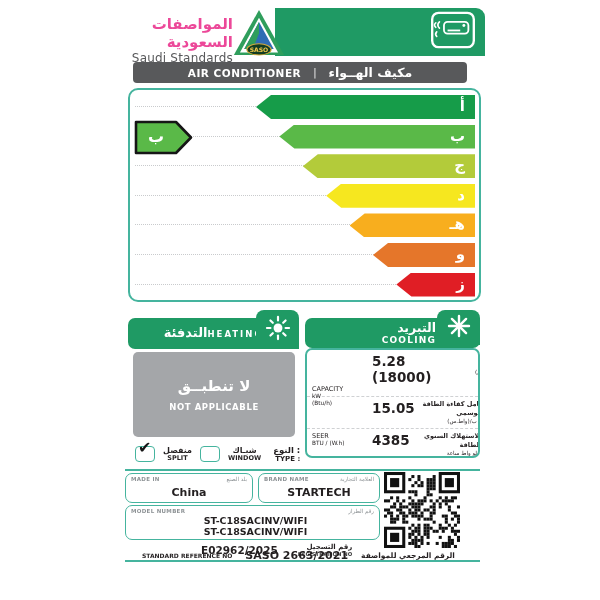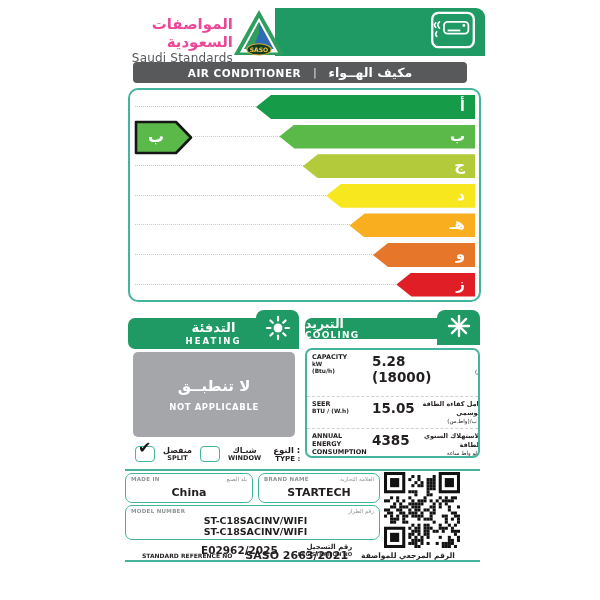--- a/index.html
+++ b/index.html
@@ -39,45 +39,45 @@
   .g-arrow{position:absolute;top:0;bottom:0;right:4px;
     clip-path:polygon(0 50%,15px 0,100% 0,100% 100%,15px 100%);}
   .g-letter{position:absolute;right:10px;top:50%;transform:translateY(-54%);
     color:#fff;font-size:15px;font-weight:bold;}
   .pointer{position:absolute;left:4px;top:30px;width:60px;height:35px;}
   .pointer-letter{position:absolute;left:0;top:46%;width:44px;text-align:center;
     transform:translateY(-50%);color:#fff;font-size:16px;font-weight:bold;}
 
   
   .heat-hdr{position:absolute;left:13px;top:310px;width:171px;height:31px;background:var(--green);
-    border-radius:7px;color:#fff;display:flex;flex-direction:column;align-items:center;
+    border-radius:7px;color:#fff;display:flex;align-items:center;
     justify-content:center;z-index:1;}
   .heat-hdr .ar{font-size:13px;font-weight:bold;line-height:1.1;}
   .heat-hdr .en{font-size:8.5px;font-weight:bold;letter-spacing:2px;}
   .heat-tab{position:absolute;left:141px;top:302px;width:43px;height:39px;background:var(--green);
     border-radius:8px 8px 0 0;display:flex;align-items:center;justify-content:center;z-index:2;}
   .heat-body{position:absolute;left:18px;top:344px;width:162px;height:85px;background:var(--gray);
     border-radius:5px;display:flex;flex-direction:column;align-items:center;justify-content:center;
     gap:7px;color:#fff;}
   .heat-body .ar{font-size:15px;font-weight:bold;letter-spacing:1px;}
   .heat-body .en{font-size:8.5px;font-weight:bold;letter-spacing:.6px;}
 
   
-  .cool-hdr{position:absolute;left:190px;top:310px;width:175px;height:21px;background:var(--green);
-    border-radius:7px;color:#fff;display:flex;flex-direction:column;align-items:flex-start;
+  .cool-hdr{position:absolute;left:190px;top:310px;width:175px;height:30px;background:var(--green);
+    border-radius:7px;color:#fff;display:flex;flex-direction:column;align-items:flex-end;
     justify-content:center;padding-right:44px;z-index:1;}
   .cool-hdr .ar{font-size:12.5px;font-weight:bold;line-height:1.1;}
   .cool-hdr .en{font-size:9px;font-weight:bold;letter-spacing:1.2px;}
   .cool-tab{position:absolute;left:322px;top:302px;width:43px;height:35px;background:var(--green);
     border-radius:8px 8px 0 0;display:flex;align-items:center;justify-content:center;z-index:2;}
   .cool-body{position:absolute;left:190px;top:340px;width:175px;height:110px;background:#fff;
     border:2px solid var(--teal);border-radius:7px;overflow:hidden;}
   .c-row{display:grid;grid-template-columns:52px 1fr 72px;padding:3px 5px 0 5px;}
   .c-row + .c-row{border-top:1.5px dashed #cfd1d3;}
-  .c-en{font-size:6.5px;font-weight:bold;line-height:1.25;}
+  .c-en{font-size:6.5px;font-weight:normal;line-height:1.25;margin-top:32px;}
   .c-en .unit{font-size:5.8px;}
   .c-val{font-size:13.5px;font-weight:bold;line-height:1.15;padding-left:8px;padding-top:1px;}
   .c-ar{text-align:right;font-size:6.5px;font-weight:bold;line-height:1.35;direction:rtl;}
   .c-ar .unit{font-size:5.6px;font-weight:normal;}
 
   
   .type-row{position:absolute;left:20px;top:433px;height:26px;display:flex;align-items:center;gap:8px;}
   .chk{position:relative;width:20px;height:16px;background:#fff;border:1.5px solid var(--teal);
     border-radius:4px;}
   .chk .mark{position:absolute;left:2px;top:-7px;font-size:16px;color:#151515;line-height:1;}

